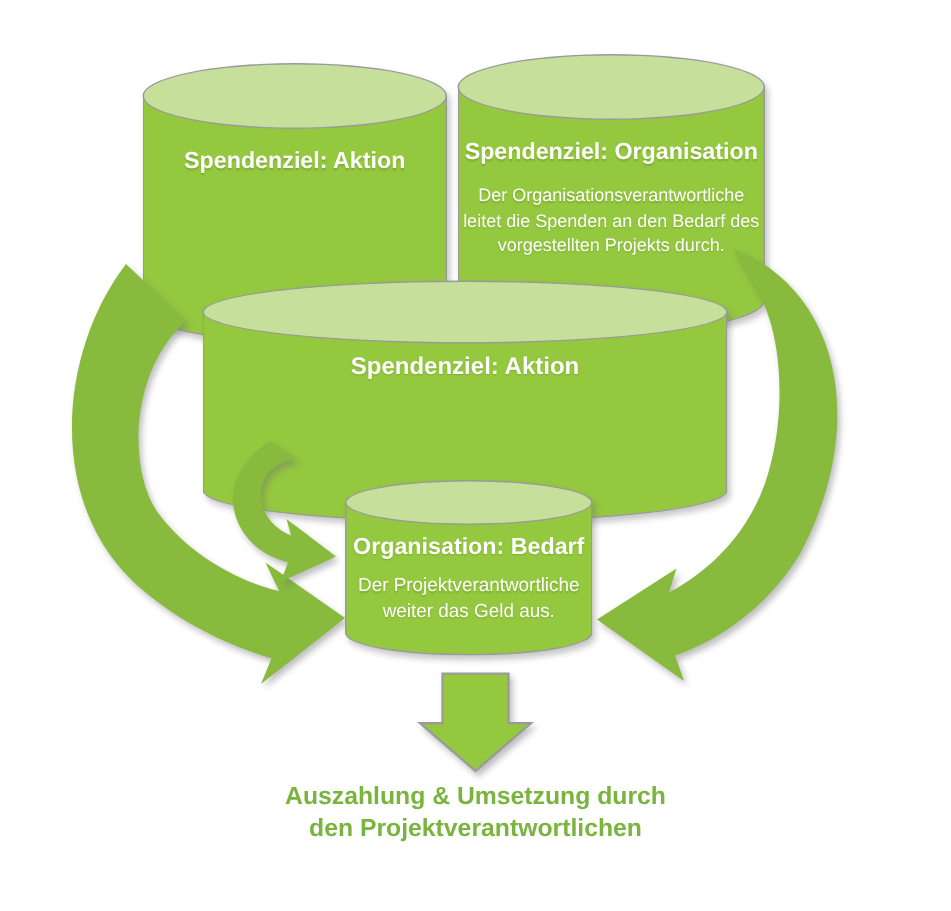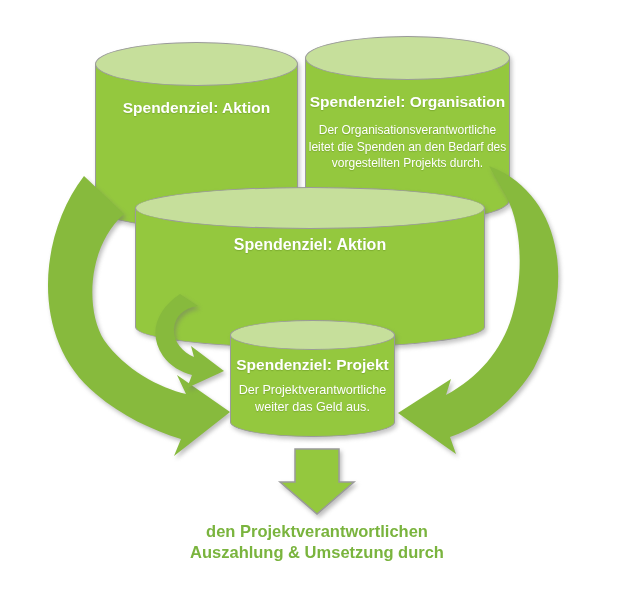--- a/index.html
+++ b/index.html
@@ -98,27 +98,27 @@
              L 187 388 L 224 371 L 191 346 L 194 357
              C 182 352, 173 341, 174 328
              C 175 317, 183 308, 198 306
              Z"></path>
   </svg>
 
   <div class="cyl z5" style="left:230px;top:320px;width:165px;height:117px;--ry:15px;--ryd:30px;--tgap:6px;--tfs:15.5px;--bgap:8px;--bfs:12.6px;--pad:0px;">
     <div class="cyl-body"></div>
     <div class="cyl-top"></div>
     <div class="cyl-content">
-      <div class="cyl-title">Spendenziel: Projekt</div>
+      <div class="cyl-title">Organisation: Bedarf</div>
       <div class="cyl-text">Der Projektverantwortliche weiter das Geld aus.</div>
     </div>
   </div>
 
   <svg class="layer z6" width="634" height="607" viewBox="0 0 634 607">
     <path class="block-arrow" d="M 295 449 H 339 V 482 H 354 L 317 514 L 280 482 H 295 Z"></path>
   </svg>
 
   <div class="caption z6">
+    <div>Auszahlung &amp; Umsetzung durch</div>
     <div>den Projektverantwortlichen</div>
-    <div>Auszahlung &amp; Umsetzung durch</div>
   </div>
 
 </div>
 
 </body></html>

